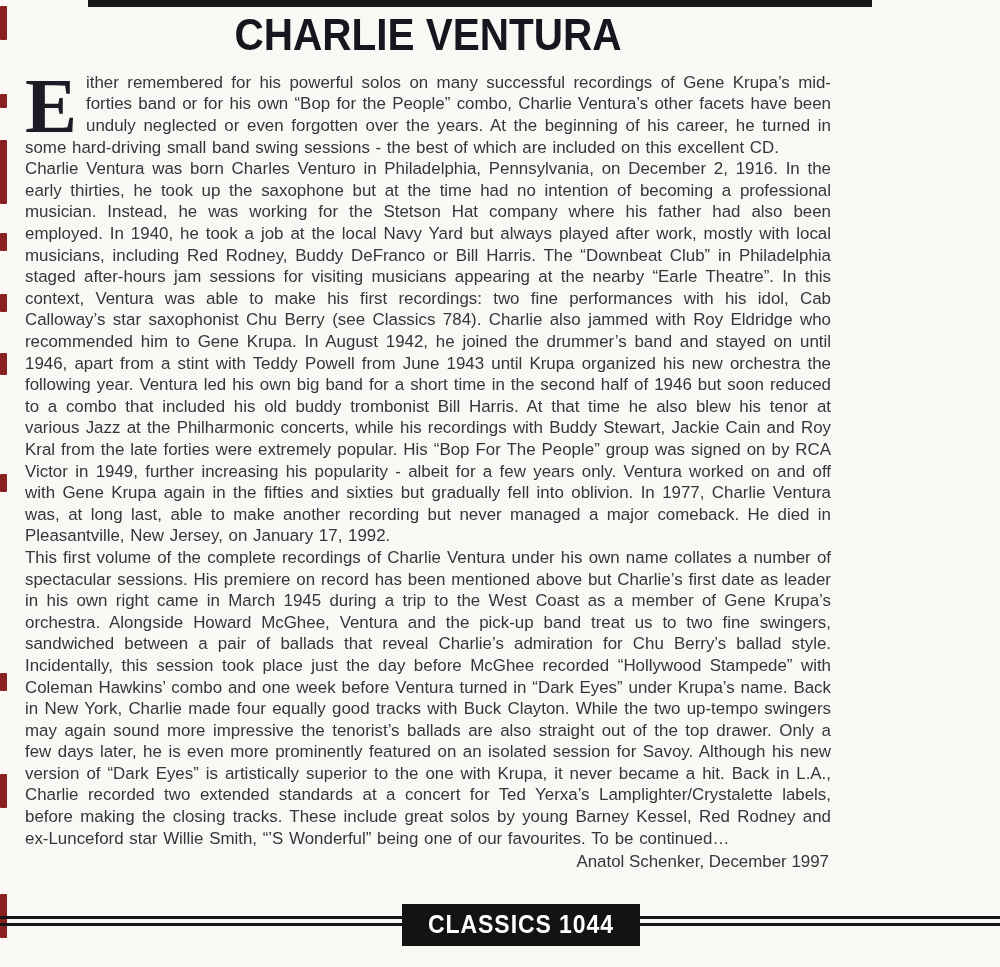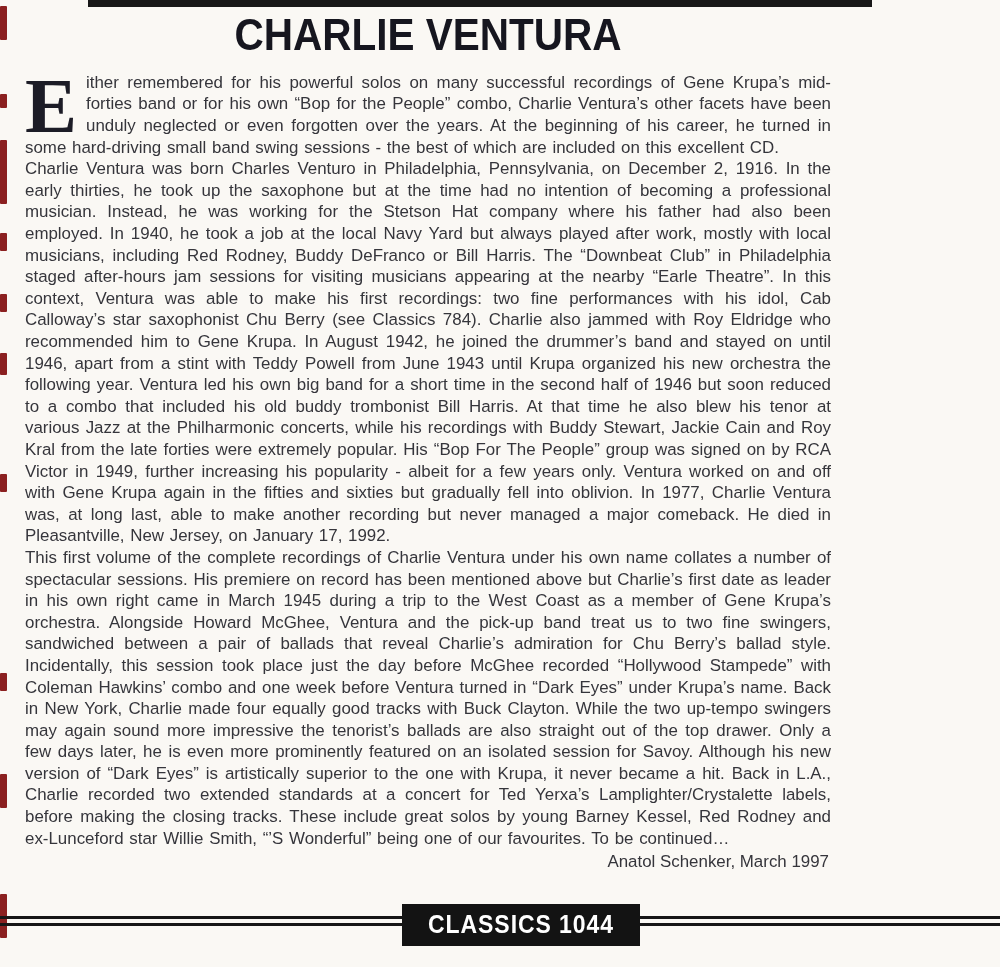--- a/index.html
+++ b/index.html
@@ -137,21 +137,21 @@
   <header class="title-block">
     <div class="title-line l1">
       <span>CHARLIE VENTURA</span>
     </div>
   </header>
 
   <article>
     <p><span class="dropcap">E</span><span>ither remembered for his powerful solos on many successful recordings of Gene Krupa’s mid-forties band or for his own “Bop for the People” combo, Charlie Ventura’s other facets have been unduly neglected or even forgotten over the years. At the beginning of his career, he turned in some hard-driving small band swing sessions - the best of which are included on this excellent CD.</span></p>
     <p>Charlie Ventura was born Charles Venturo in Philadelphia, Pennsylvania, on December 2, 1916. In the early thirties, he took up the saxophone but at the time had no intention of becoming a professional musician. Instead, he was working for the Stetson Hat company where his father had also been employed. In 1940, he took a job at the local Navy Yard but always played after work, mostly with local musicians, including Red Rodney, Buddy DeFranco or Bill Harris. The “Downbeat Club” in Philadelphia staged after-hours jam sessions for visiting musicians appearing at the nearby “Earle Theatre”. In this context, Ventura was able to make his first recordings: two fine performances with his idol, Cab Calloway’s star saxophonist Chu Berry (see Classics 784). Charlie also jammed with Roy Eldridge who recommended him to Gene Krupa. In August 1942, he joined the drummer’s band and stayed on until 1946, apart from a stint with Teddy Powell from June 1943 until Krupa organized his new orchestra the following year. Ventura led his own big band for a short time in the second half of 1946 but soon reduced to a combo that included his old buddy trombonist Bill Harris. At that time he also blew his tenor at various Jazz at the Philharmonic concerts, while his recordings with Buddy Stewart, Jackie Cain and Roy Kral from the late forties were extremely popular. His “Bop For The People” group was signed on by RCA Victor in 1949, further increasing his popularity - albeit for a few years only. Ventura worked on and off with Gene Krupa again in the fifties and sixties but gradually fell into oblivion. In 1977, Charlie Ventura was, at long last, able to make another recording but never managed a major comeback. He died in Pleasantville, New Jersey, on January 17, 1992.</p>
     <p>This first volume of the complete recordings of Charlie Ventura under his own name collates a number of spectacular sessions. His premiere on record has been mentioned above but Charlie’s first date as leader in his own right came in March 1945 during a trip to the West Coast as a member of Gene Krupa’s orchestra. Alongside Howard McGhee, Ventura and the pick-up band treat us to two fine swingers, sandwiched between a pair of ballads that reveal Charlie’s admiration for Chu Berry’s ballad style. Incidentally, this session took place just the day before McGhee recorded “Hollywood Stampede” with Coleman Hawkins’ combo and one week before Ventura turned in “Dark Eyes” under Krupa’s name. Back in New York, Charlie made four equally good tracks with Buck Clayton. While the two up-tempo swingers may again sound more impressive the tenorist’s ballads are also straight out of the top drawer. Only a few days later, he is even more prominently featured on an isolated session for Savoy. Although his new version of “Dark Eyes” is artistically superior to the one with Krupa, it never became a hit. Back in L.A., Charlie recorded two extended standards at a concert for Ted Yerxa’s Lamplighter/Crystalette labels, before making the closing tracks. These include great solos by young Barney Kessel, Red Rodney and ex-Lunceford star Willie Smith, “’S Wonderful” being one of our favourites. To be continued…</p>
-    <div class="signature">Anatol Schenker, March 1997</div>
+    <div class="signature">Anatol Schenker, December 1997</div>
   </article>
 
 </div>
 
 <div class="footer">
   <div class="rule"></div>
   <div class="rule"></div>
   <div class="badge">
     <span>CLASSICS 1044</span>
   </div>

